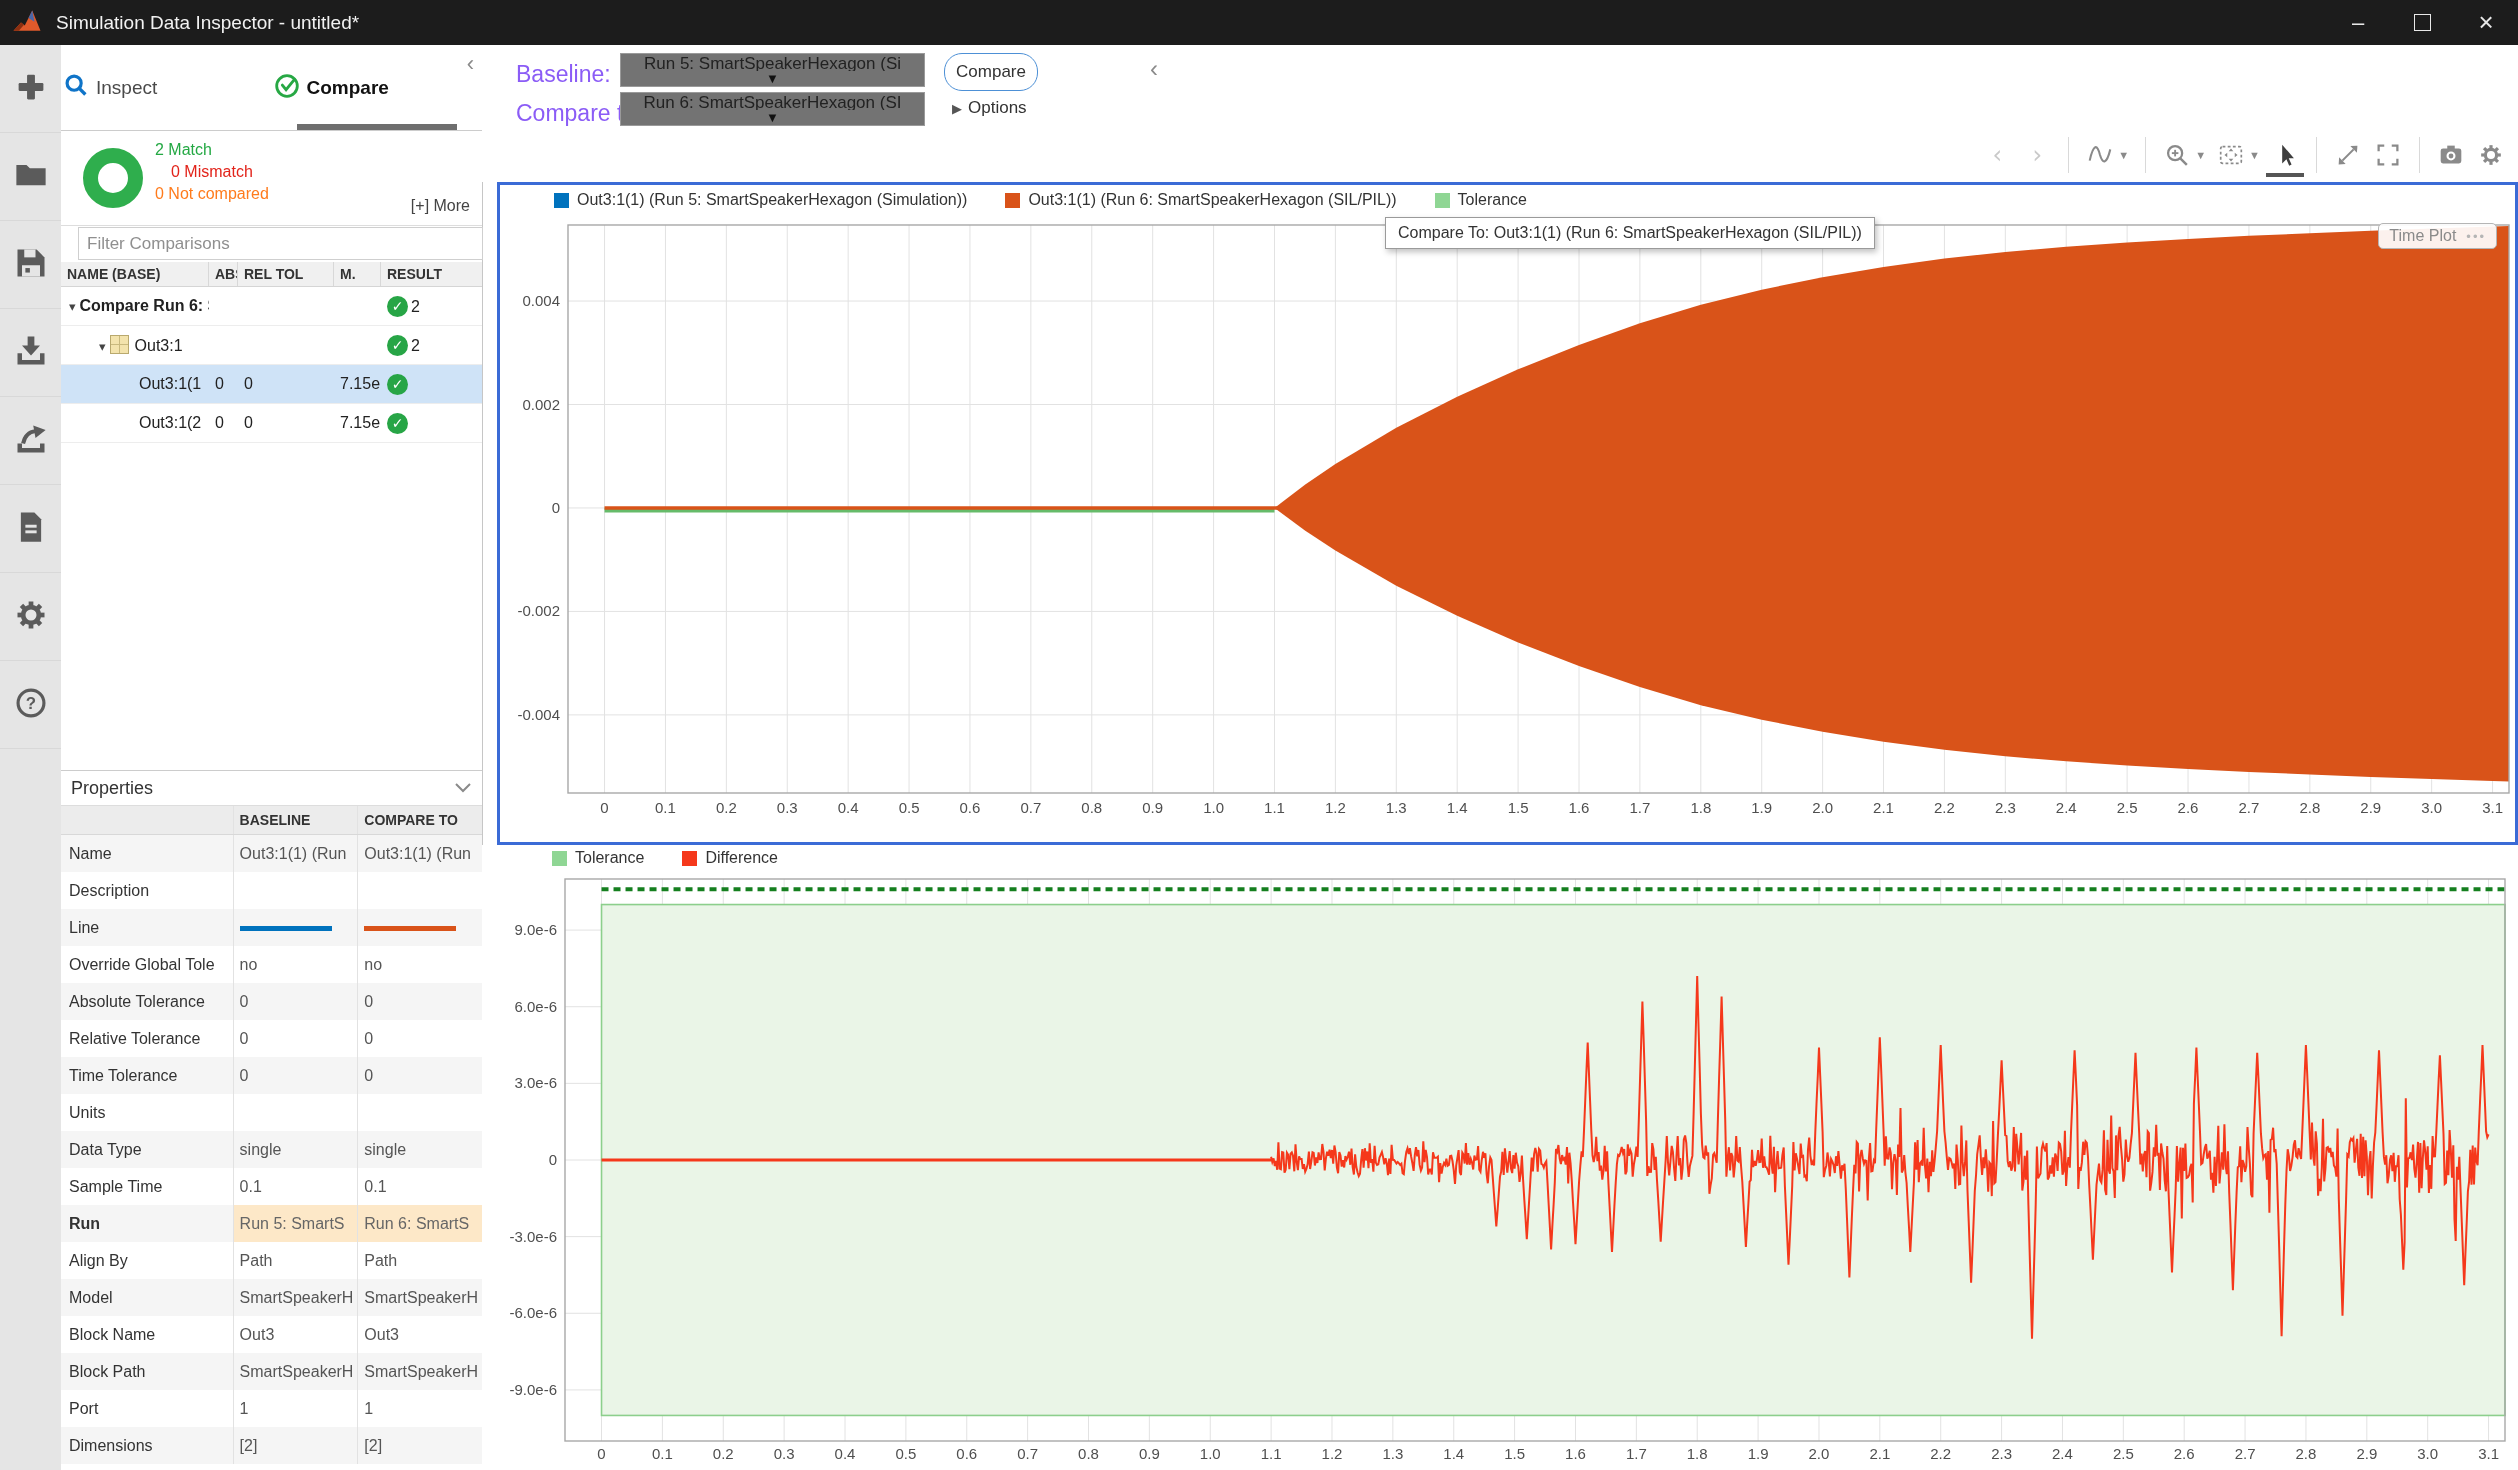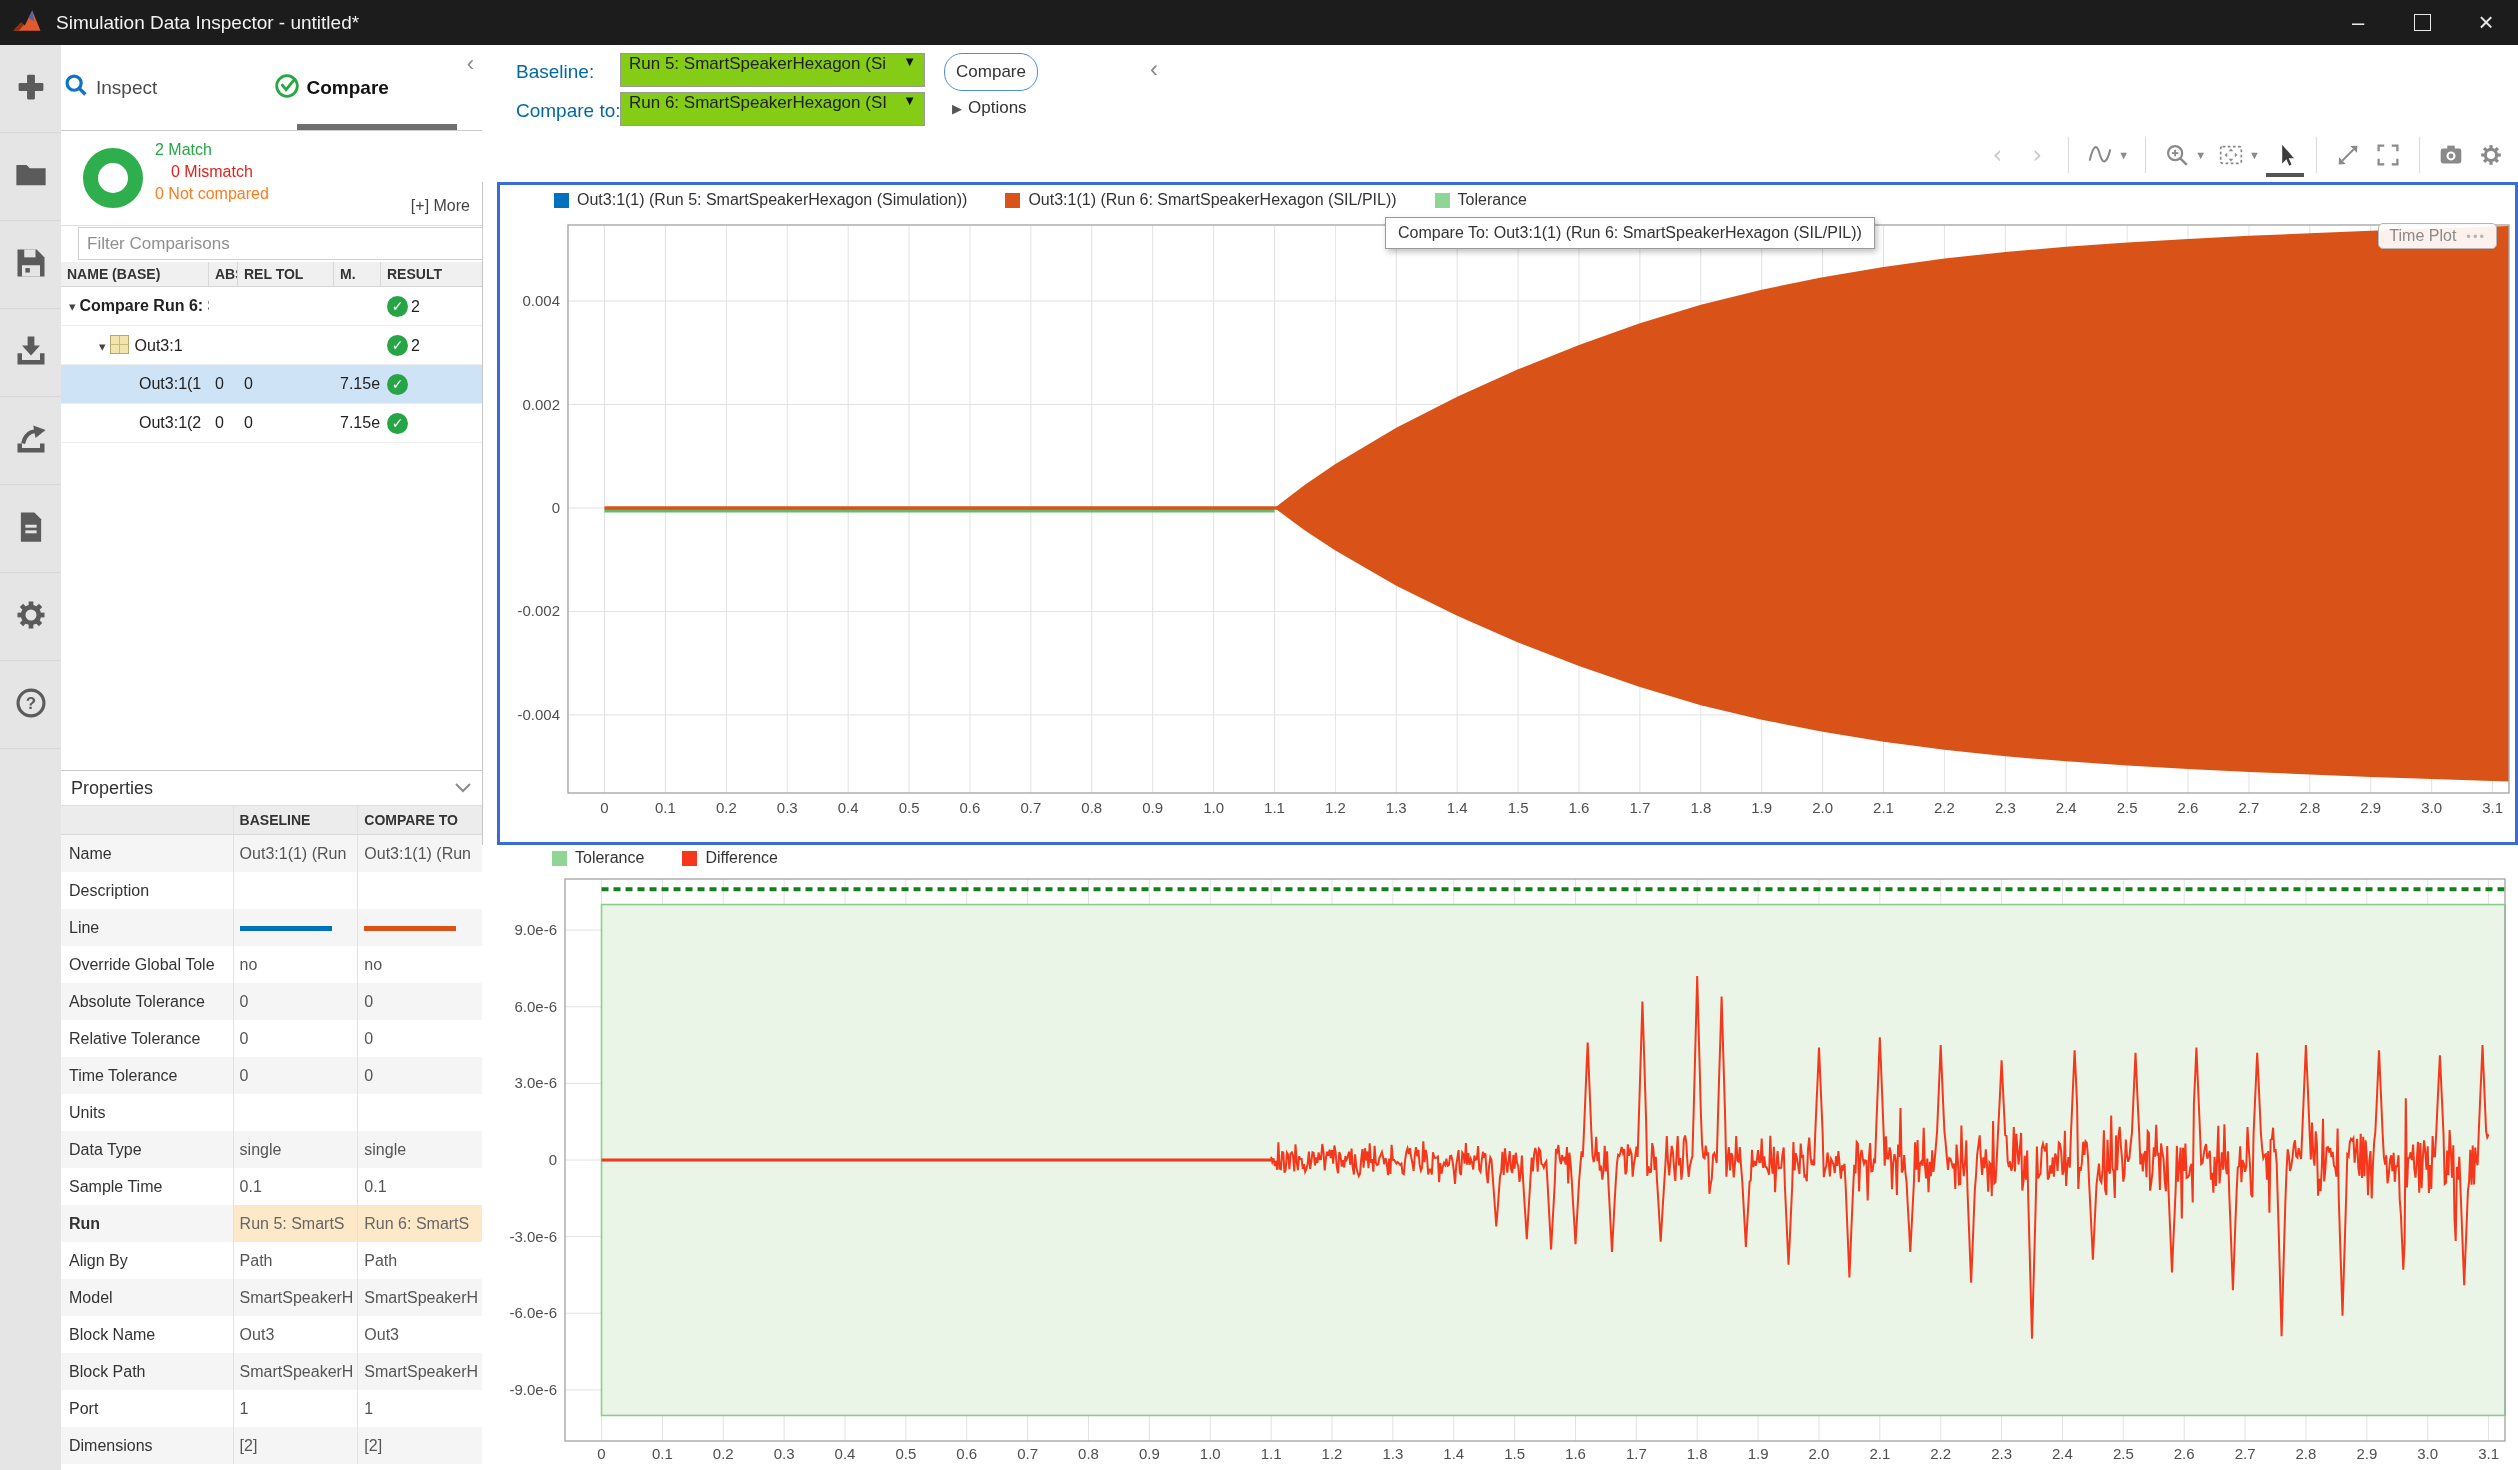--- a/index.html
+++ b/index.html
@@ -68,23 +68,23 @@
   .prow .pv{width:125px;padding-left:6px;overflow:hidden;white-space:nowrap;box-sizing:border-box;
       color:#555;border-left:1px solid #e2e2e2;height:37px;line-height:37px;}
   .prow.phead{height:28px;background:#ececec;font-size:14px;font-weight:bold;color:#333;
       border-bottom:1px solid #d8d8d8;}
   .prow.phead .pv{line-height:28px;height:28px;color:#333;}
   .prow .pv.hl{background:#fde8c8;color:#666;}
   .prow.bold .pl{font-weight:bold;}
   .line-swatch{display:inline-block;width:92px;height:5px;vertical-align:middle;}
   
   .compare-bar{left:482px;top:45px;width:2036px;height:83px;background:#fff;border-bottom:1px solid #ccc;}
-  .cb-label{position:absolute;font-size:19px;color:#0369a1;}
-  .cb-select{position:absolute;width:305px;height:34px;border:1px solid #9a9a9a;background:#84cc16;
-      font-size:17px;color:#222;display:flex;padding:0 8px;box-sizing:border-box;}
+  .cb-label{position:absolute;font-size:23px;color:#8b5cf6;}
+  .cb-select{position:absolute;width:305px;height:34px;border:1px solid #9a9a9a;background:#737373;
+      font-size:17px;color:#222;display:flex;align-items:center;padding:0 8px;box-sizing:border-box;flex-direction:column;}
   .cb-select .val{flex:1;overflow:hidden;white-space:nowrap;}
   .cb-select .arr{font-size:13px;color:#111;}
   .cb-button{position:absolute;left:462px;top:8px;width:92px;height:36px;border:1.5px solid #4d90d6;
       border-radius:18px;background:#fff;font-size:17px;color:#333;display:flex;align-items:center;justify-content:center;}
   .cb-options{position:absolute;left:470px;top:53px;font-size:17px;color:#333;}
   .cb-options .tri{font-size:13px;color:#555;margin-right:6px;}
   .bar-collapse{position:absolute;left:668px;top:10px;color:#8a8a8a;font-size:24px;}
   
   .plot-toolbar{left:482px;top:128px;width:2036px;height:54px;background:#fff;display:flex;
       align-items:center;justify-content:flex-end;padding-right:12px;box-sizing:border-box;gap:10px;}

